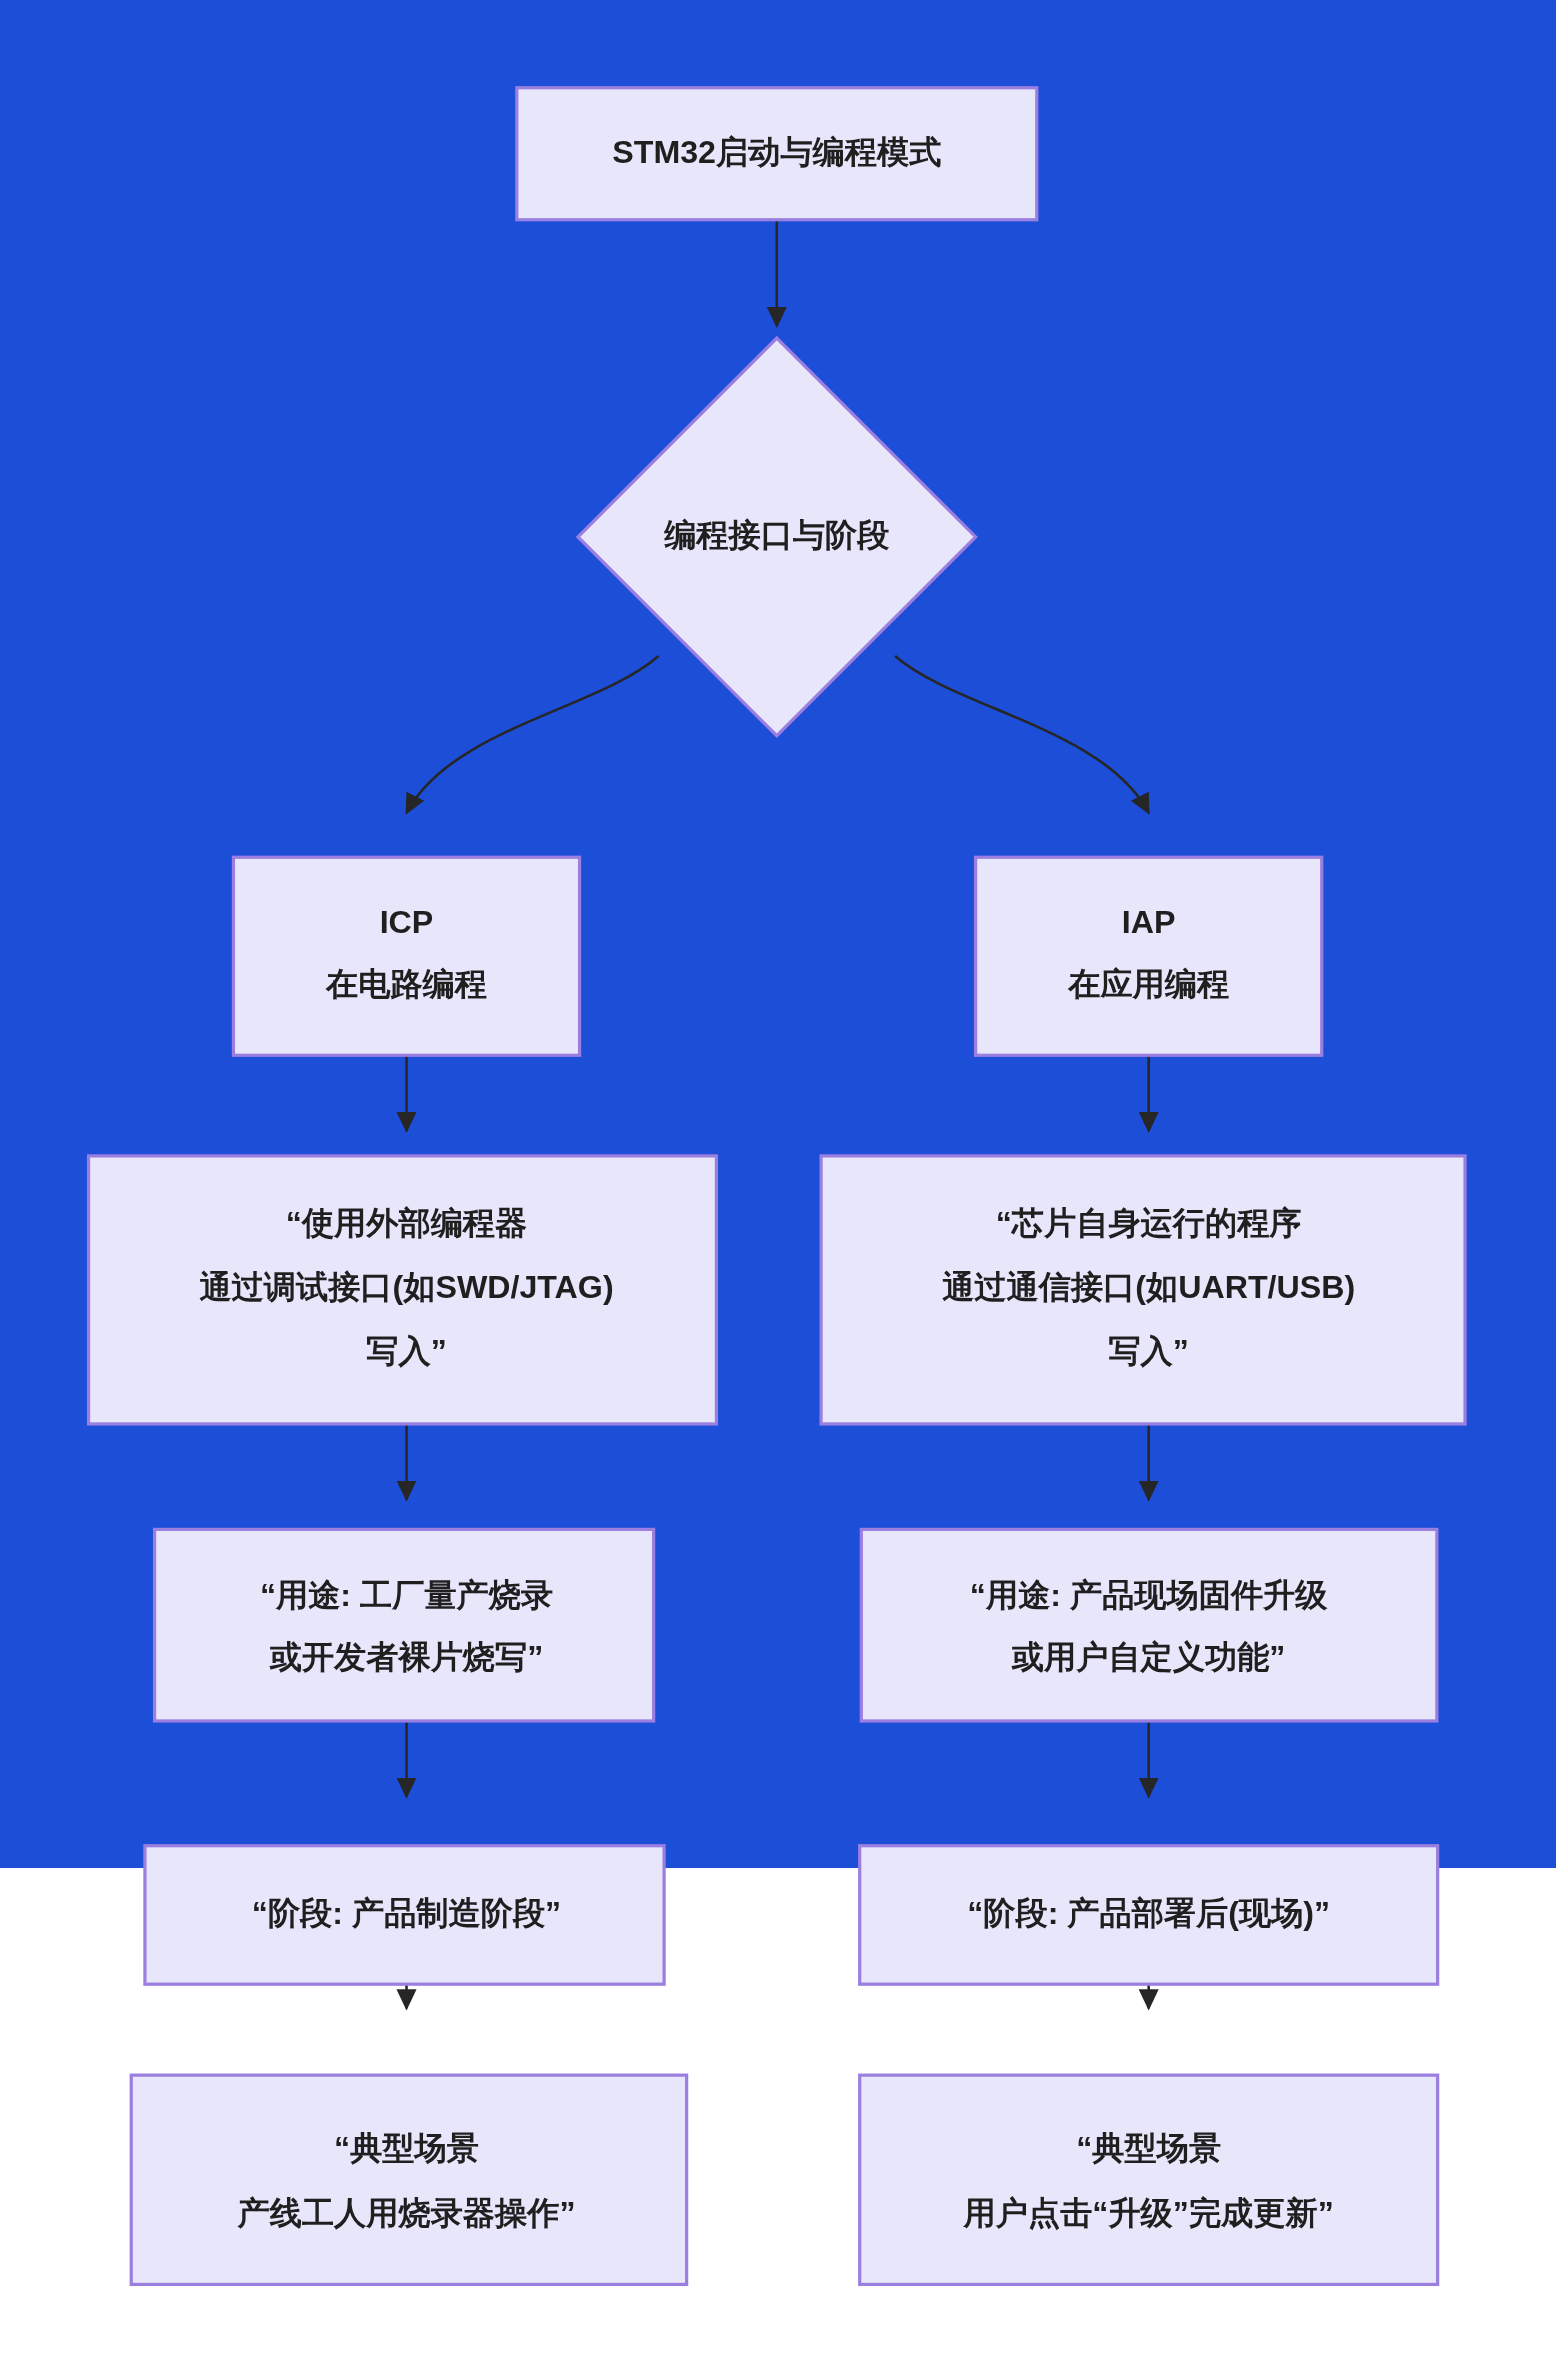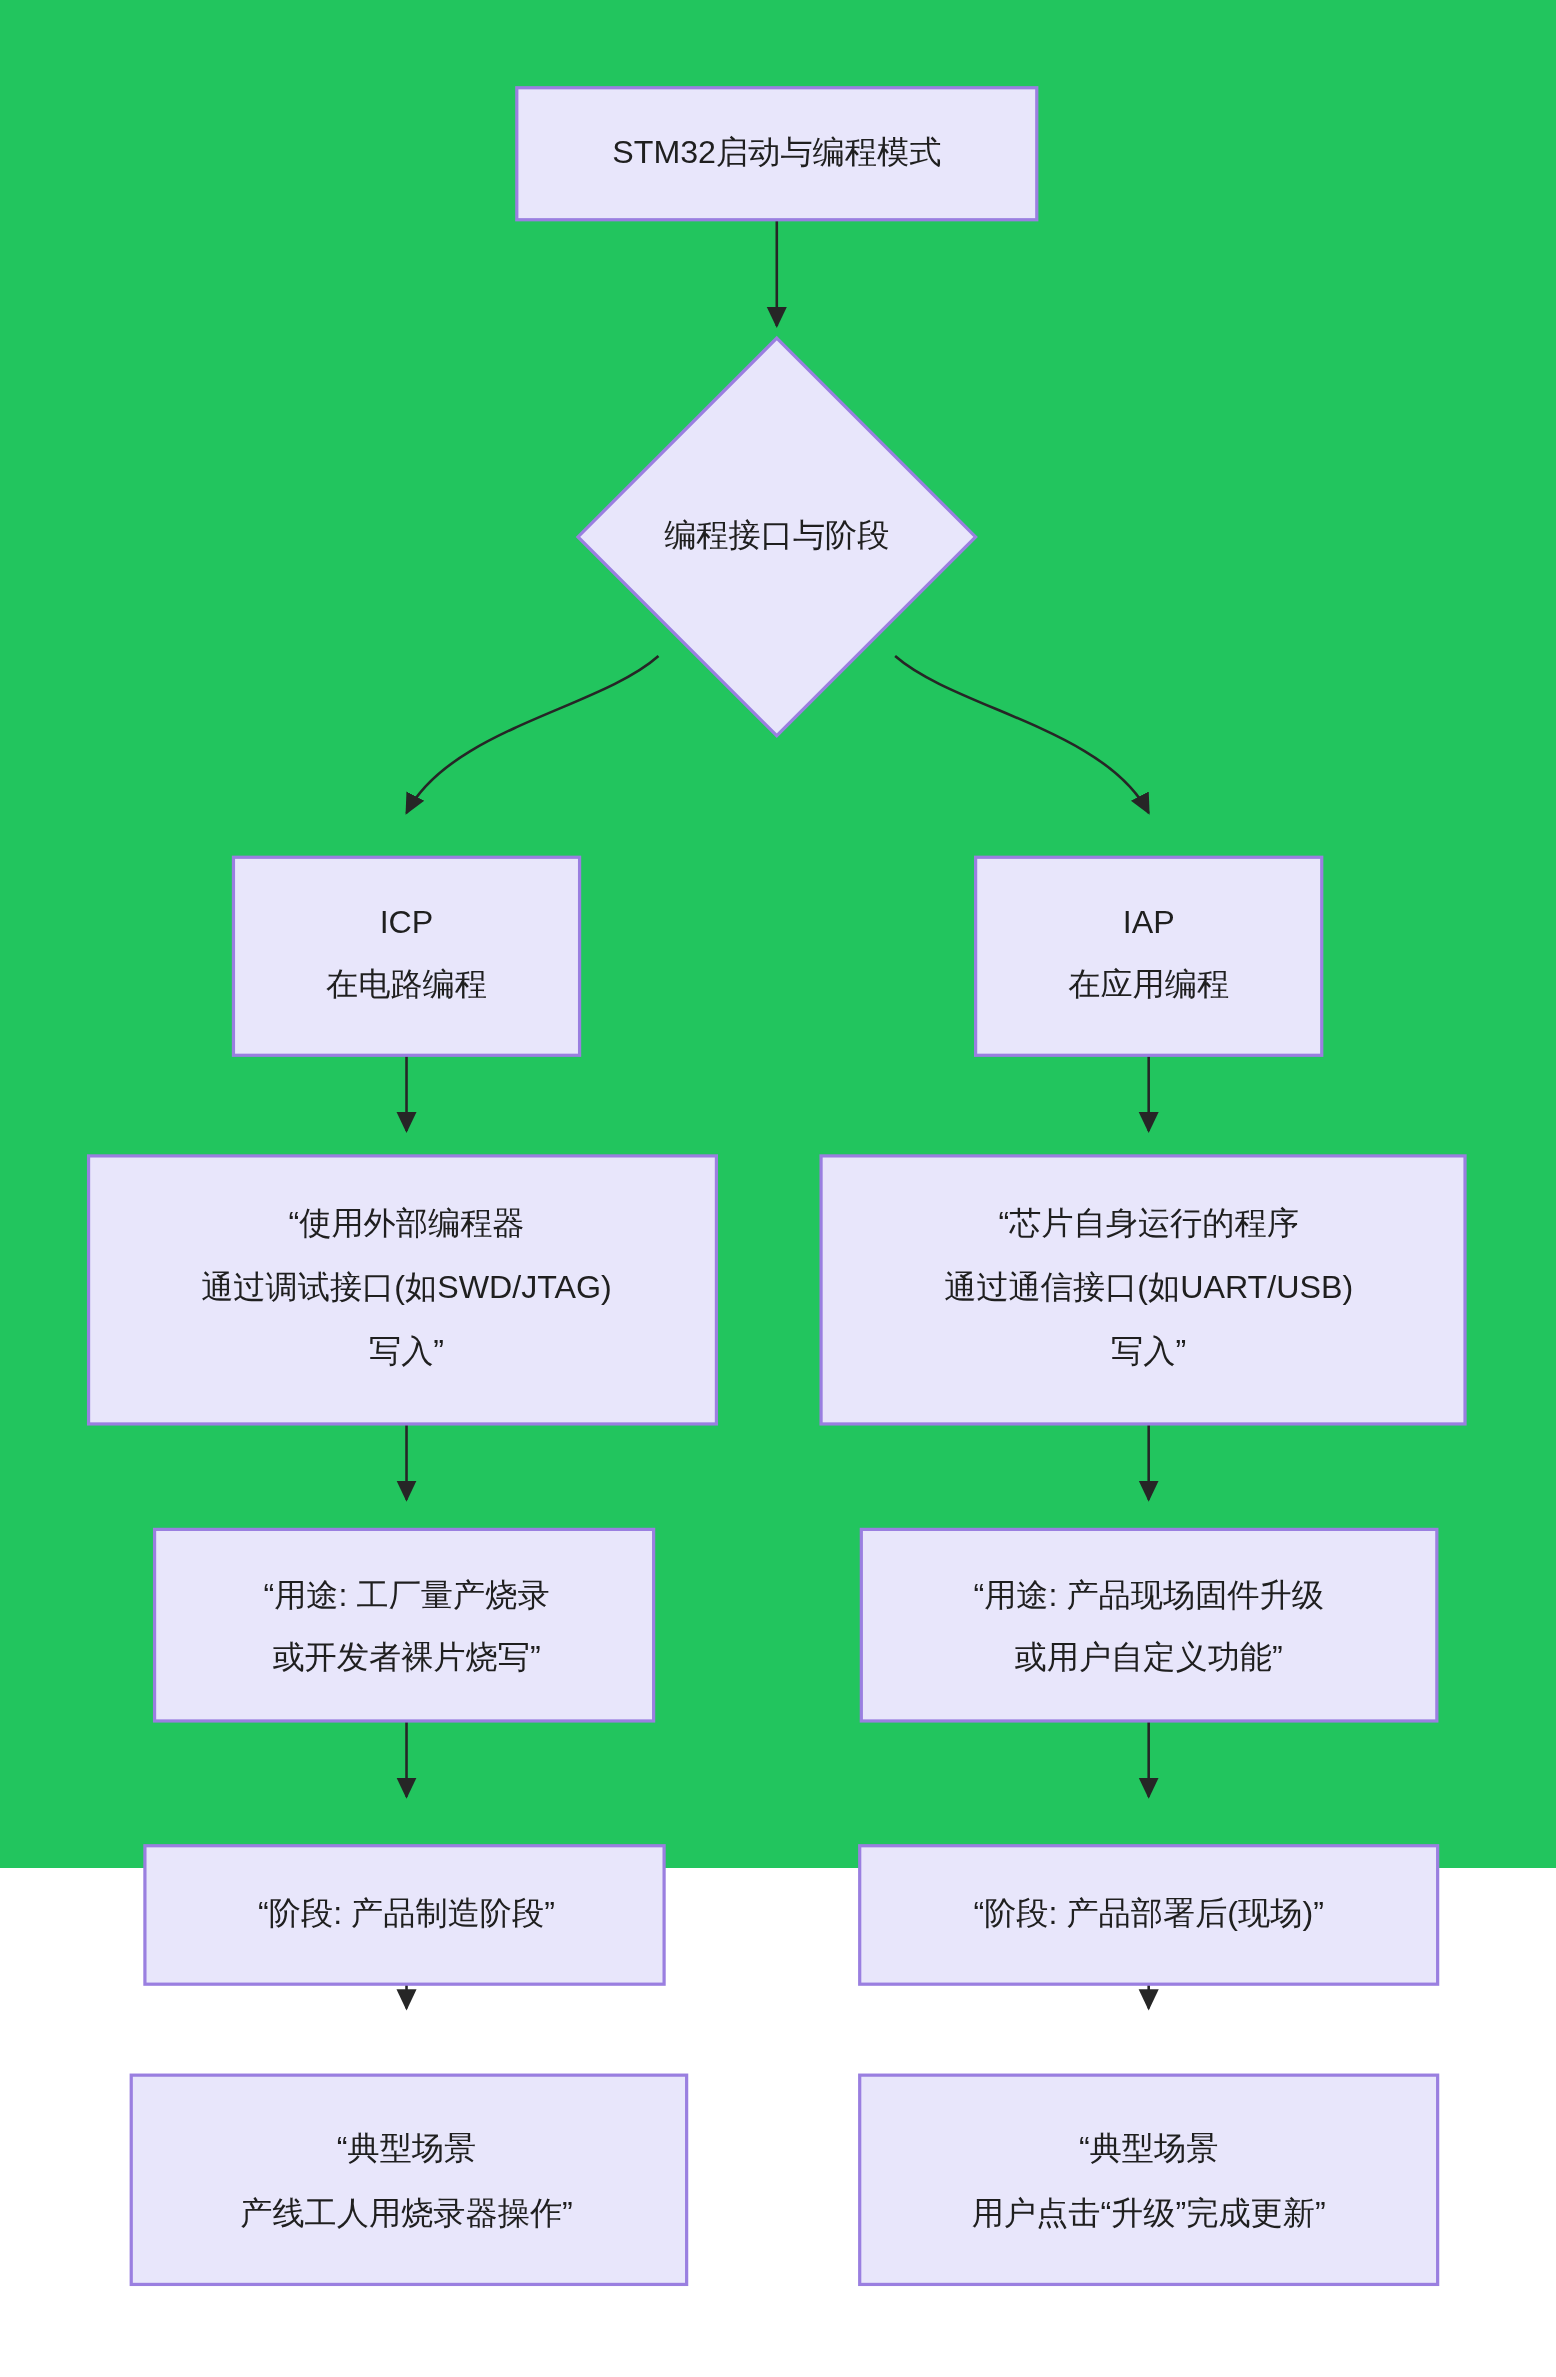--- a/index.html
+++ b/index.html
@@ -10,21 +10,22 @@
   body {
     width: 1556px;
     height: 2377px;
     font-family: "Liberation Sans", "DejaVu Sans", sans-serif;
     overflow: hidden;
   }
   #flow-root {
     position: relative;
     width: 1556px;
     height: 1868px;
-    background: #22c55e;
+    background: #1d4ed8;
+    font-weight: bold;
   }
   svg.flow-canvas {
     position: absolute;
     top: 0;
     left: 0;
     width: 1556px;
     height: 2377px;
     display: block;
   }
   .node-rect {

